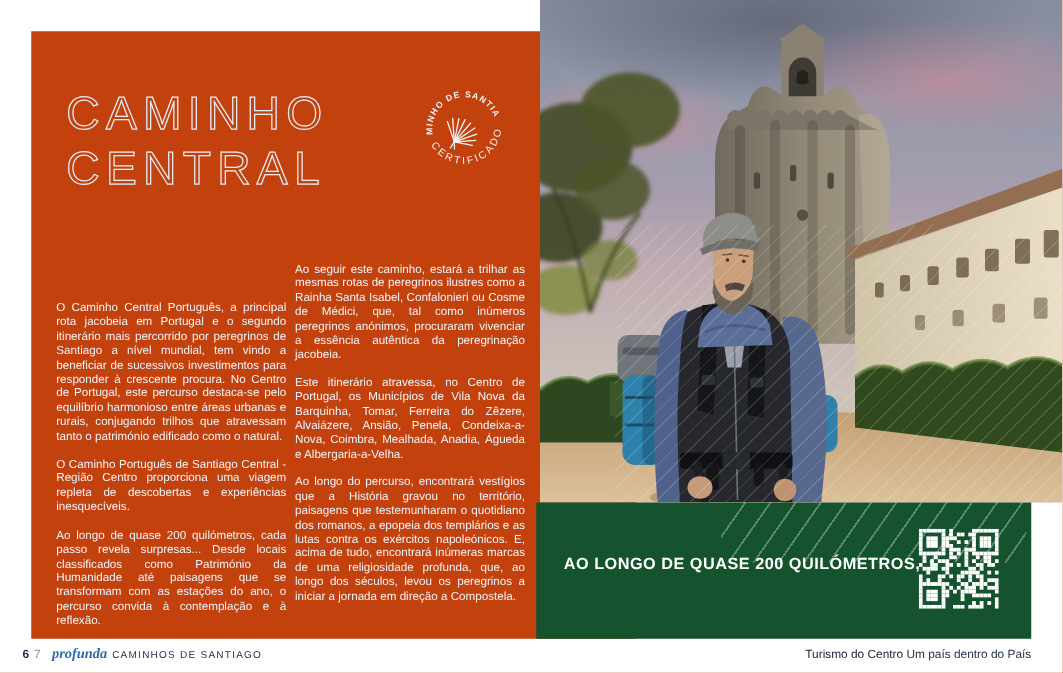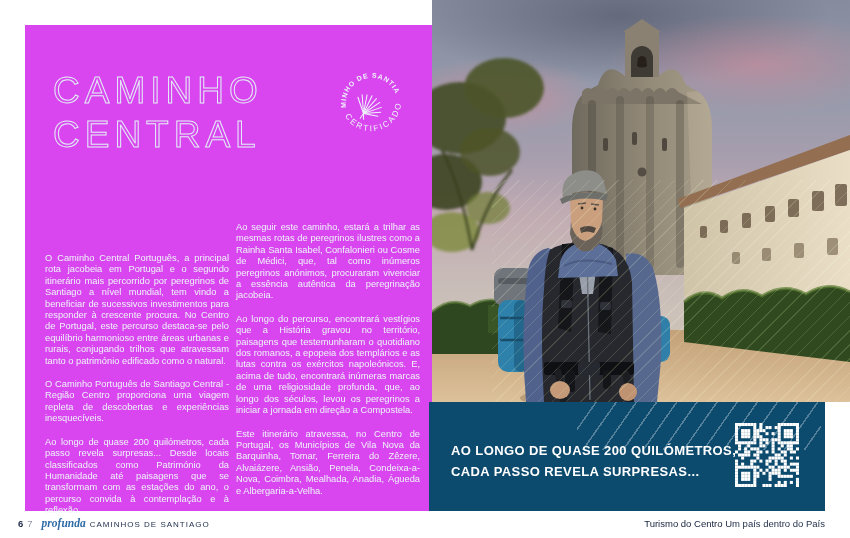--- a/index.html
+++ b/index.html
@@ -1,50 +1,50 @@
 <!DOCTYPE html>
 <html><head>
 <meta charset="utf-8">
 <style>
   html,body{margin:0;padding:0;}
   body{width:850px;height:538px;position:relative;background:#ffffff;
        font-family:"Liberation Sans",sans-serif;overflow:hidden;}
 
   
   .panel{position:absolute;left:25px;top:25px;width:484px;height:486px;
-         background:#d946ef;}
+         background:#c2410c;}
   .title-svg{position:absolute;left:28px;top:30px;width:340px;height:132px;overflow:visible;}
   .title-text{font-family:"Liberation Sans",sans-serif;font-size:37px;font-weight:400;
               letter-spacing:5px;fill:none;stroke:#e2ecf6;stroke-width:1;}
 
   .stamp{position:absolute;left:303px;top:33px;width:86px;height:86px;}
   .stamp text{font-family:"Liberation Sans",sans-serif;fill:#eef4fb;}
   .stamp .arc-top{font-size:8px;letter-spacing:1.1px;font-weight:bold;}
   .stamp .arc-bottom{font-size:9.5px;letter-spacing:2.4px;}
 
   .col{position:absolute;width:184px;color:#eef4fa;font-size:9.3px;line-height:11.4px;
        text-align:justify;}
-  .col p{margin:12px 0 11px 0;}
+  .col p{margin:0 0 11px 0;}
   .col-left{left:20px;top:216px;}
   .col-right{left:211px;top:185px;}
 
   
   .photo{position:absolute;left:432px;top:0;width:418px;height:402px;overflow:hidden;
     background:
       radial-gradient(ellipse 150px 55px at 16% 24%, rgba(221,141,155,.6), transparent 70%),
       radial-gradient(ellipse 210px 70px at 78% 16%, rgba(214,136,152,.55), transparent 72%),
       radial-gradient(ellipse 280px 90px at 45% 4%, rgba(88,93,112,.75), transparent 75%),
       linear-gradient(180deg,#868b9d 0%,#939aab 22%,#a89eae 40%,#c2acb3 54%,#c6b8b6 66%,#ccc2b9 78%,#cfc0a8 100%);}
   .photo svg{position:absolute;left:0;top:0;}
   .photo-hatch{position:absolute;left:60px;top:180px;right:0;bottom:0;opacity:.55;
     background:repeating-linear-gradient(135deg,transparent 0 9px,rgba(214,240,166,.30) 9px 10px);
     mix-blend-mode:screen;}
 
   
-  .banner{position:absolute;left:429px;top:402px;width:396px;height:109px;background:#0c4a6e;}
+  .banner{position:absolute;left:429px;top:402px;width:396px;height:109px;background:#14532d;}
   .banner-hatch{position:absolute;left:148px;top:0;width:244px;height:48px;opacity:.55;
     background:repeating-linear-gradient(125deg,transparent 0 15px,rgba(255,255,255,.55) 15px 16.5px);}
   .banner-text{position:absolute;left:22px;top:38px;color:#ffffff;font-weight:bold;
     font-size:13px;line-height:21px;letter-spacing:.4px;}
   .qr{position:absolute;left:306px;top:21px;width:64px;height:64px;fill:#ffffff;}
 
   
   .footer-left{position:absolute;left:18px;top:517px;display:flex;align-items:baseline;color:#1c2b4a;}
   .pg-l{font-weight:bold;font-size:9.5px;}
   .pg-r{font-size:9.5px;color:#8a93a1;margin-left:4px;}
@@ -89,22 +89,22 @@
   </svg>
 
   <div class="col col-left">
     <p>O Caminho Central Português, a principal rota jacobeia em Portugal e o segundo itinerário mais percorrido por peregrinos de Santiago a nível mundial, tem vindo a beneficiar de sucessivos investimentos para responder à crescente procura. No Centro de Portugal, este percurso destaca-se pelo equilíbrio harmonioso entre áreas urbanas e rurais, conjugando trilhos que atravessam tanto o património edificado como o natural.</p>
     <p>O Caminho Português de Santiago Central - Região Centro proporciona uma viagem repleta de descobertas e experiências inesquecíveis.</p>
     <p>Ao longo de quase 200 quilómetros, cada passo revela surpresas... Desde locais classificados como Património da Humanidade até paisagens que se transformam com as estações do ano, o percurso convida à contemplação e à reflexão.</p>
   </div>
 
   <div class="col col-right">
     <p>Ao seguir este caminho, estará a trilhar as mesmas rotas de peregrinos ilustres como a Rainha Santa Isabel, Confalonieri ou Cosme de Médici, que, tal como inúmeros peregrinos anónimos, procuraram vivenciar a essência autêntica da peregrinação jacobeia.</p>
+    <p>Este itinerário atravessa, no Centro de Portugal, os Municípios de Vila Nova da Barquinha, Tomar, Ferreira do Zêzere, Alvaiázere, Ansião, Penela, Condeixa-a-Nova, Coimbra, Mealhada, Anadia, Águeda e Albergaria-a-Velha.</p>
     <p>Ao longo do percurso, encontrará vestígios que a História gravou no território, paisagens que testemunharam o quotidiano dos romanos, a epopeia dos templários e as lutas contra os exércitos napoleónicos. E, acima de tudo, encontrará inúmeras marcas de uma religiosidade profunda, que, ao longo dos séculos, levou os peregrinos a iniciar a jornada em direção a Compostela.</p>
-    <p>Este itinerário atravessa, no Centro de Portugal, os Municípios de Vila Nova da Barquinha, Tomar, Ferreira do Zêzere, Alvaiázere, Ansião, Penela, Condeixa-a-Nova, Coimbra, Mealhada, Anadia, Águeda e Albergaria-a-Velha.</p>
   </div>
 </div>
 
 <div class="photo" title="Pilgrim with cap, quilted vest and backpack standing on a gravel path before a round stone monastery at sunset">
   <svg width="418" height="402" viewBox="0 0 418 402">
     <defs>
       <linearGradient id="rotG" x1="0" y1="0" x2="1" y2="0">
         <stop offset="0" stop-color="#6f6a5e"></stop>
           <stop offset=".55" stop-color="#938a78"></stop>
           <stop offset="1" stop-color="#a69c88"></stop>
@@ -220,21 +220,20 @@
       <ellipse cx="196" cy="392" rx="9" ry="9" fill="#bf9372"></ellipse>
     </g>
   </svg>
   <div class="photo-hatch"></div>
 </div>
 
 <div class="banner">
   <div class="banner-hatch"></div>
   <div class="banner-text">
     <div>AO LONGO DE QUASE 200 QUILÓMETROS,</div>
-    <div>CADA PASSO REVELA SURPRESAS...</div>
   </div>
   <svg class="qr" id="qr" viewBox="0 0 63 63">
       <rect x="0" y="0" width="3" height="3"></rect>
       <rect x="3" y="0" width="3" height="3"></rect>
       <rect x="6" y="0" width="3" height="3"></rect>
       <rect x="9" y="0" width="3" height="3"></rect>
       <rect x="12" y="0" width="3" height="3"></rect>
       <rect x="15" y="0" width="3" height="3"></rect>
       <rect x="18" y="0" width="3" height="3"></rect>
       <rect x="24" y="0" width="3" height="3"></rect>

